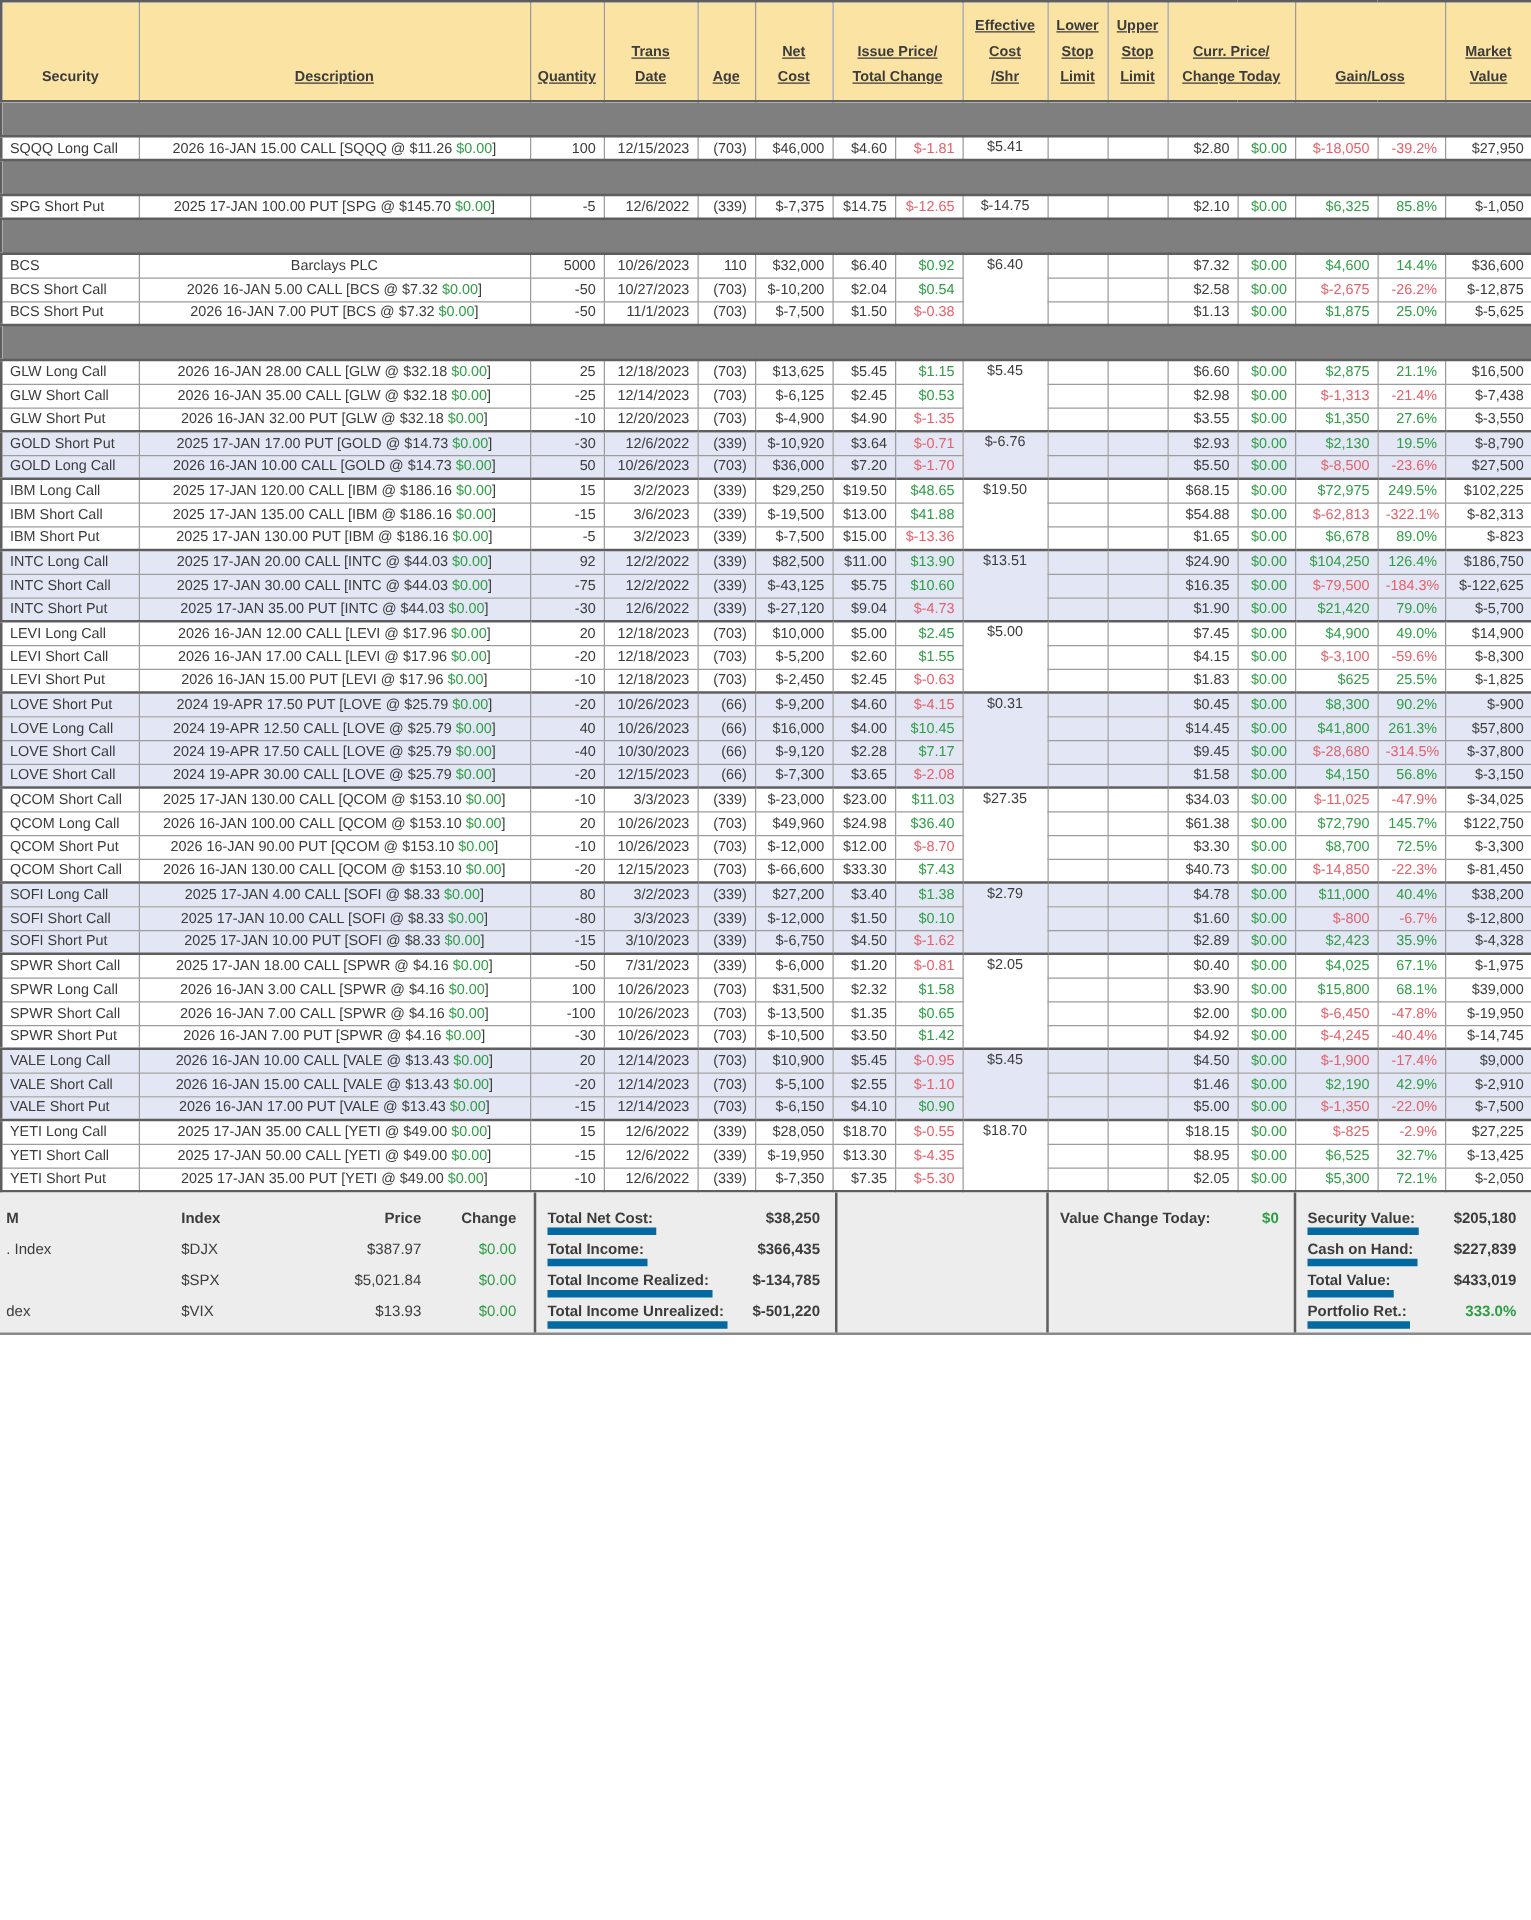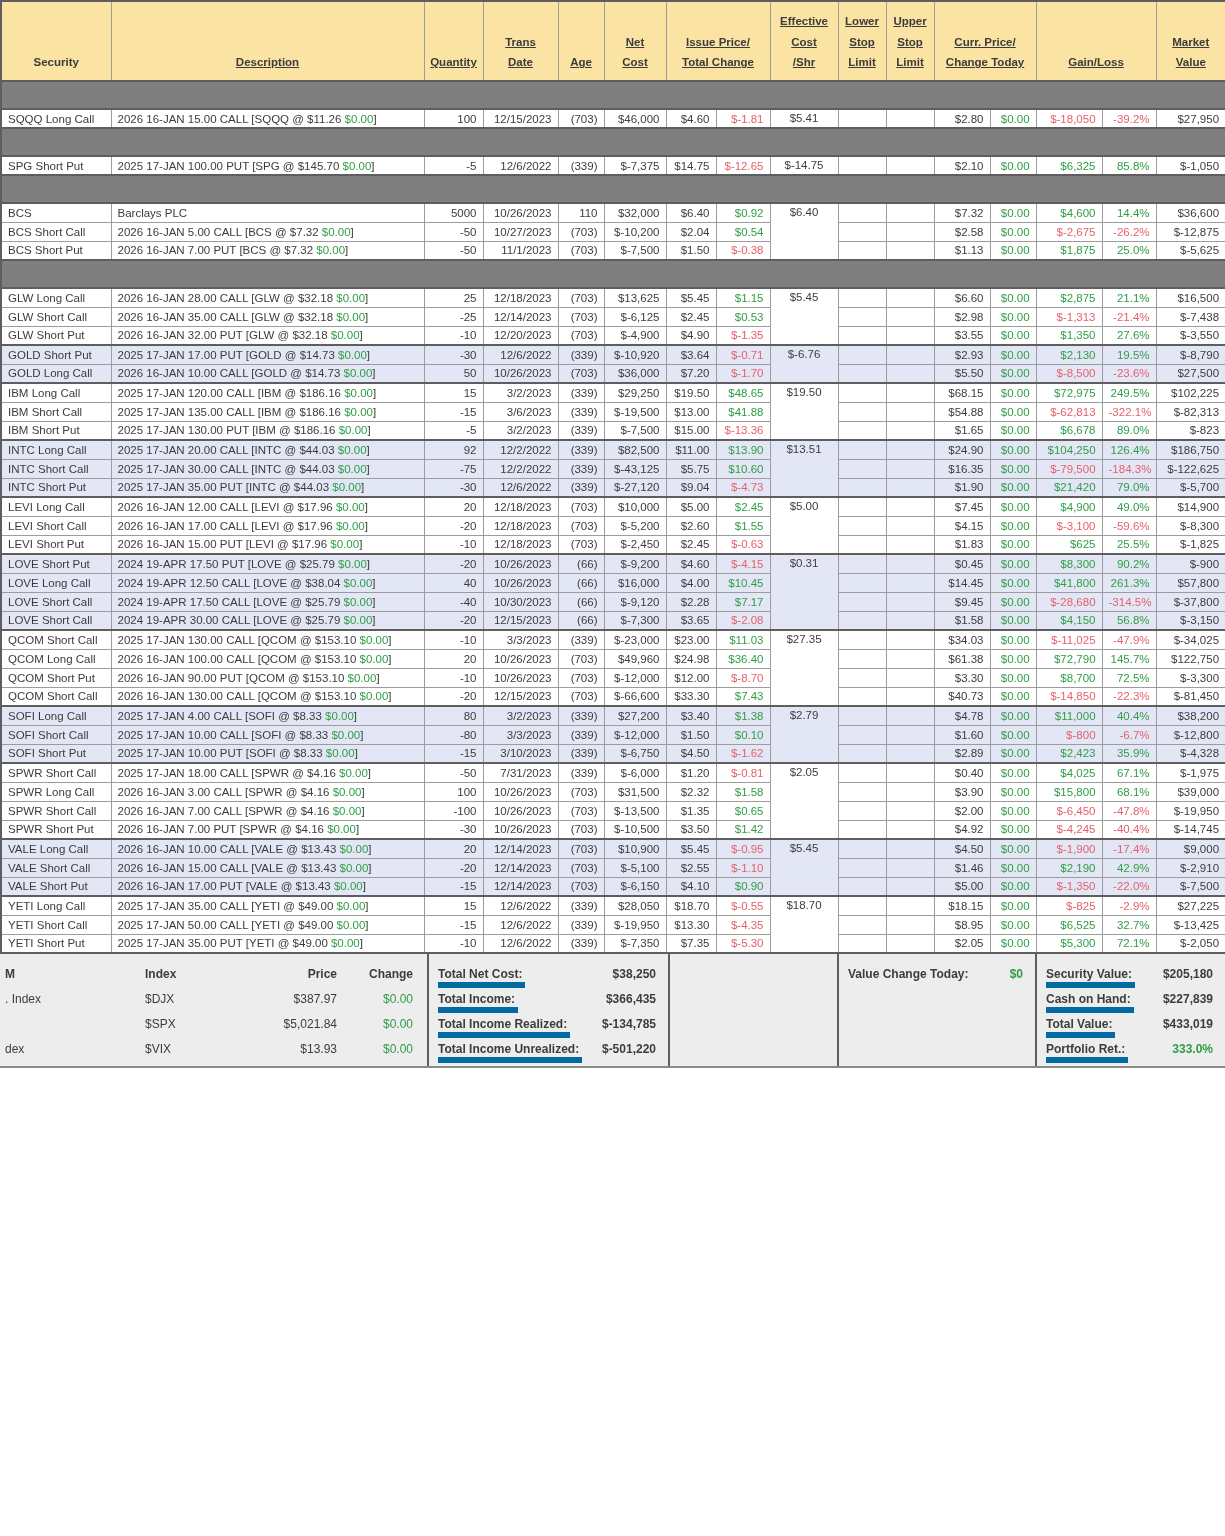--- a/index.html
+++ b/index.html
@@ -33,21 +33,21 @@
     border-bottom: 2px solid #5e5e5e;
     text-align: center;
   }
   .hl { line-height: 1.8; }
   .u  { text-decoration: underline; }
   tr.datarow { height: 19px; }
   tr.datarow td { padding: 2px 6px; background: #ffffff; }
   tr.shade td { background: #e3e7f5 !important; }
   tr.gstart td { border-top: 2px solid #5e5e5e; }
   td.c-sec  { padding-left: 7px; text-align: left; }
-  td.c-desc { padding-left: 7px; text-align: left; }
+  td.c-desc { padding-left: 7px; text-align: center; }
   .num { text-align: right; }
   .pos { color: #2f9d45; }
   .neg { color: #e5606a; }
   td.eff { vertical-align: top; text-align: center; padding-top: 8px; margin-top: 36px; }
   tr.sep td {
     background: #7f7f7f;
     height: 28px;
     border-top: 2px solid #5e5e5e;
     border-bottom: 2px solid #5e5e5e;
   }
@@ -527,21 +527,21 @@
           <td></td>
           <td></td>
           <td class="num">$0.45</td>
           <td class="num pos">$0.00</td>
           <td class="num pos">$8,300</td>
           <td class="num pos">90.2%</td>
           <td class="num">$-900</td>
         </tr>
         <tr class="datarow shade">
           <td class="c-sec">LOVE Long Call</td>
-          <td class="c-desc"><span>2024 19-APR 12.50 CALL [LOVE @ $38.04 </span><span class="pos">$0.00</span><span>]</span></td>
+          <td class="c-desc"><span>2024 19-APR 12.50 CALL [LOVE @ $25.79 </span><span class="pos">$0.00</span><span>]</span></td>
           <td class="num">40</td>
           <td class="num">10/26/2023</td>
           <td class="num">(66)</td>
           <td class="num">$16,000</td>
           <td class="num">$4.00</td>
           <td class="num pos">$10.45</td>
           <td></td>
           <td></td>
           <td class="num">$14.45</td>
           <td class="num pos">$0.00</td>

